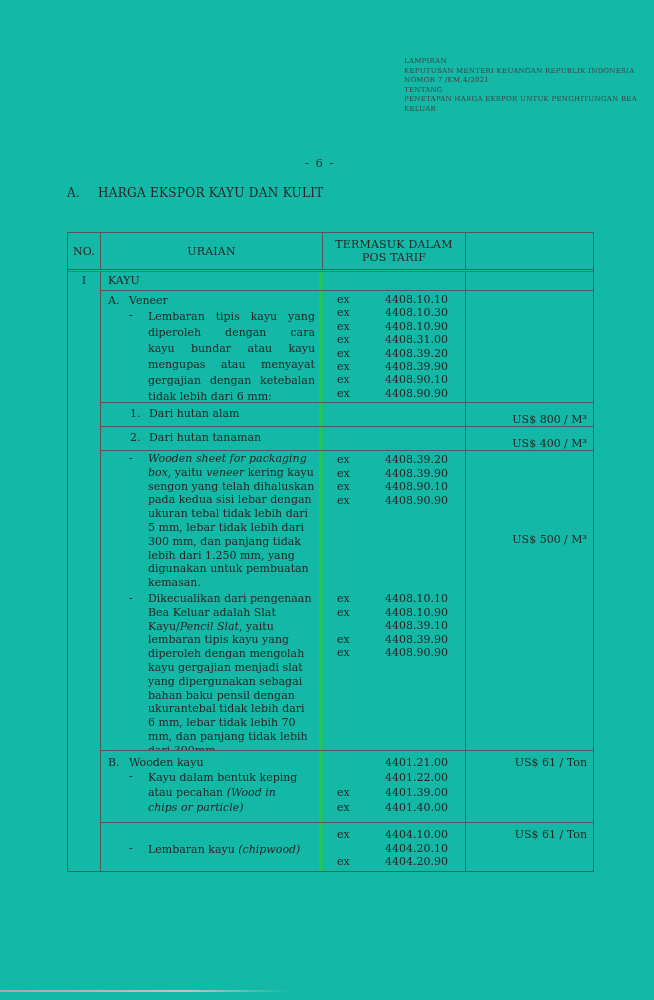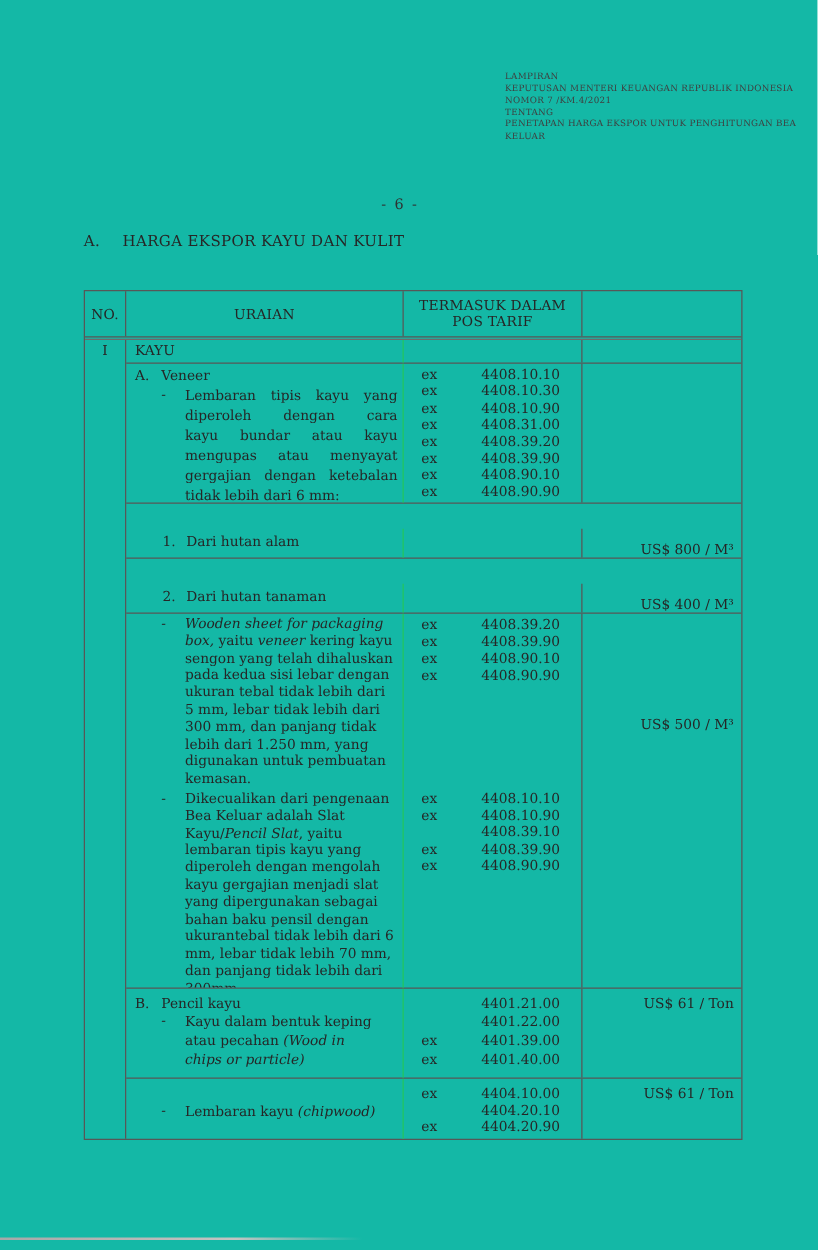--- a/index.html
+++ b/index.html
@@ -33,25 +33,25 @@
   .thead { display:flex; height:37px; border-bottom:1px solid #575757; }
   .th { display:flex; flex-direction:column; align-items:center; justify-content:center;
         text-align:center; line-height:13px; letter-spacing:0.2px; }
   .bR { border-right:1px solid #575757; }
   .w-no { width:33px; } .w-ur { width:222px; } .w-pos { width:143px; } .w-hr { flex:1; }
   .tbody { display:flex; margin-top:1px; border-top:1px solid #6b6b6b; }
   .no-col { width:33px; border-right:1px solid #575757; text-align:center; padding-top:2px; }
   .content { flex:1; }
   .row { display:flex; border-bottom:1px solid #575757; }
   .row:last-child { border-bottom:none; }
-  .cu { width:222px; border-right:1px solid #22c55e; overflow:hidden; }
+  .cu { width:222px; border-right:4px solid #22c55e; overflow:hidden; }
   .cp { width:143px; border-right:1px solid #575757; overflow:hidden; }
   .ch { flex:1; overflow:hidden; }
   .r-kayu { height:19px; } .r-veneer { height:112px; }
-  .r-h1, .r-h2 { height:24px;margin-top:20px; } .r-big { height:300px; }
+  .r-h1, .r-h2 { height:24px; } .r-big { height:300px; }
   .r-serpih { height:72px; } .r-kep { height:48px; }
   
   .pad { padding:2px 4px 0 7px; }
   .label-line { line-height:16px; }
   .ab-label { display:inline-block; width:21px; }
   .bullet { display:flex; margin-left:21px; }
   .dash { width:19px; flex:none; }
   .bullet-body { width:174px; line-height:16px; }
   .lh14 { line-height:13.8px; }
   .w160 { width:160px; line-height:15px; }
@@ -261,21 +261,21 @@
           </div>
           <div class="ch">
             <div class="price-500">US$ 500 / M³</div>
           </div>
         </div>
 
         <div class="row r-serpih">
           <div class="cu">
             <div class="pad serpih-title-pad">
               <div class="label-line" style="line-height:15px;">
-                <span class="ab-label">B.</span><span>Pencil kayu</span>
+                <span class="ab-label">B.</span><span>Wooden kayu</span>
               </div>
               <div class="bullet">
                 <span class="dash">-</span>
                 <div class="bullet-body w160"><span>Kayu dalam bentuk keping atau pecahan </span><span class="it">(Wood in chips or particle)</span></div>
               </div>
             </div>
           </div>
           <div class="cp">
             <div class="codes codes-15 codes-serpih">
               <div class="code-line">

